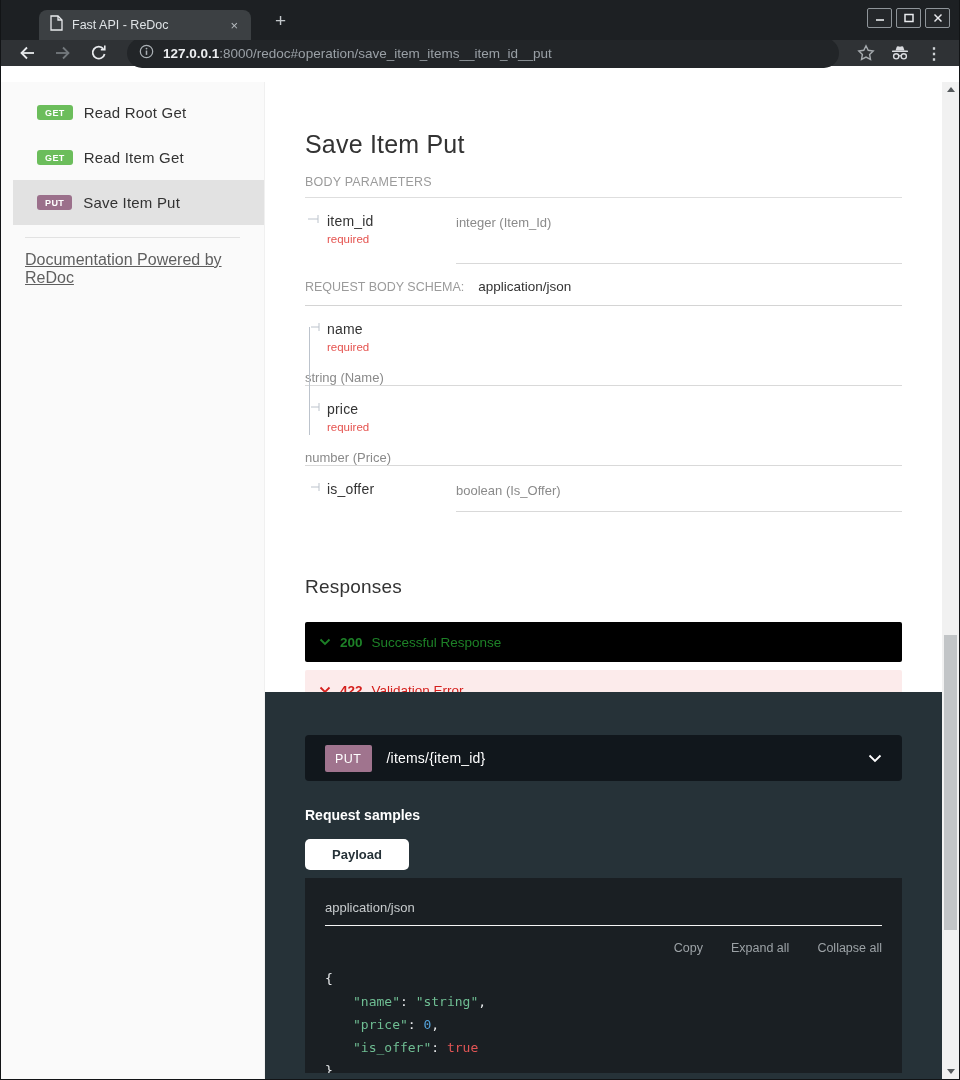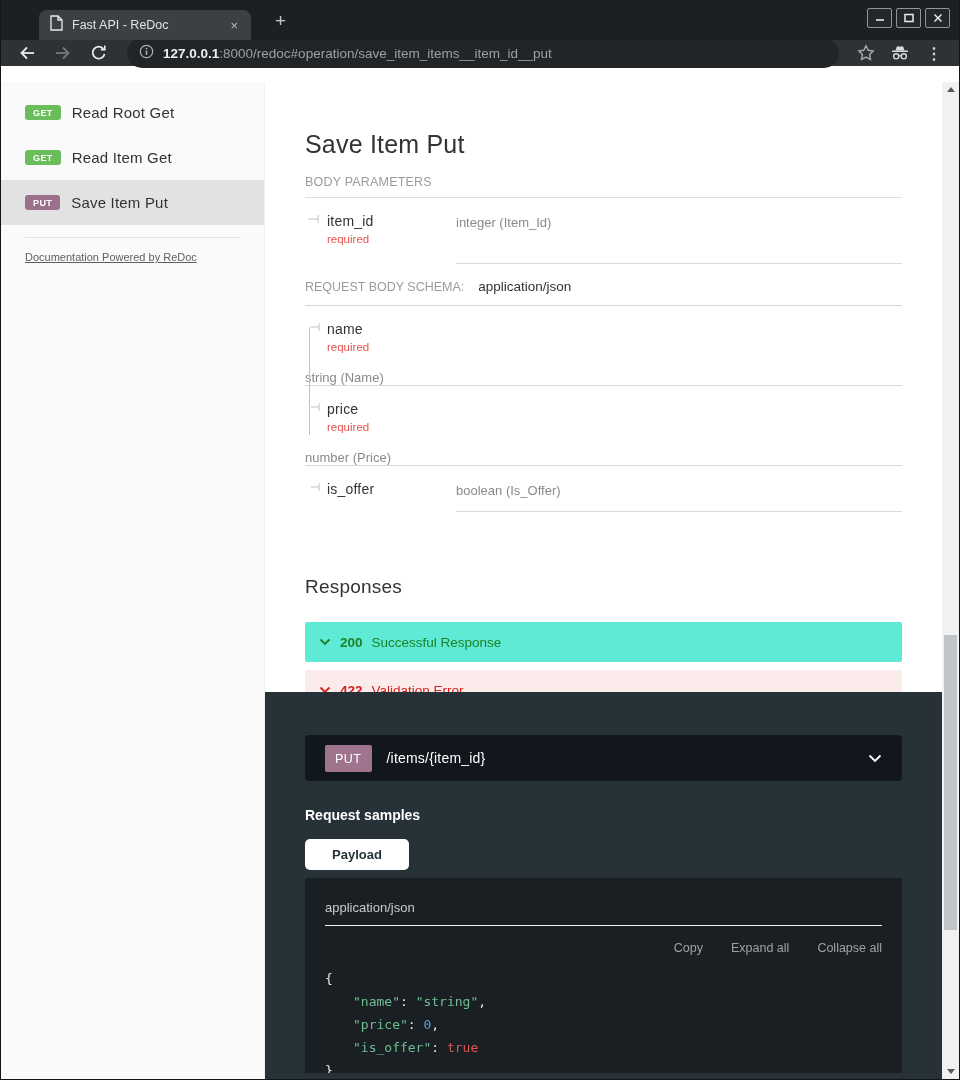--- a/index.html
+++ b/index.html
@@ -33,30 +33,30 @@
   
   .app { position:absolute; top:82px; left:0; right:0; bottom:0; display:flex; }
 
   
   .sidebar { width:264px; background:#fafafa; border-right:1px solid #f0f0f0; }
   .search-wrap { display:flex; align-items:center; gap:9px; margin:16px 24px 0 24px;
                  padding-bottom:11px; border-bottom:1px solid #e2e2e2; }
   .search-input { border:none; outline:none; background:transparent; font-family:"Liberation Sans",sans-serif;
                   font-size:13px; font-weight:bold; color:#333; width:160px; }
   .search-input::placeholder { color:#90959a; font-weight:bold; }
-  .menu { margin-top:8px; }
+  .menu { margin-top:8px;padding-left:12px; }
   .menu-item { display:flex; align-items:center; gap:11px; padding:14px 24px; cursor:pointer; }
   .menu-item.selected { background:#e2e2e2; }
   .badge { color:#fff; font-size:9px; font-weight:bold; letter-spacing:0.4px; padding:3px 8px 2px;
            border-radius:3px; line-height:10px; }
   .badge.get { background:#6bbd5b; }
   .badge.put { background:#9b708b; }
   .menu-label { font-size:15px; color:#333; letter-spacing:0.2px; }
   .side-divider { margin:12px 24px 0; border-top:1px solid #e2e2e2; }
-  .powered { display:inline-block; margin:13px 16px 0 24px; font-size:11px; color:#5f5f5f;
+  .powered { display:inline-block; margin:13px 16px 0 24px; font-size:16px; color:#5f5f5f;
              text-decoration:underline; }
 
   
   .main { flex:1; display:flex; flex-direction:column; min-width:0; }
   .content-top { height:610px; background:#fff; padding:0 40px; }
   h1.op-title { padding-top:48px; font-size:25px; font-weight:400; color:#333; letter-spacing:0.2px; }
   .caption { margin-top:16px; padding-bottom:8px; border-bottom:1px solid #dedede;
              font-size:12.5px; color:#9b9b9b; letter-spacing:0.2px; }
   .frow { display:flex; }
   .fleft { width:151px; padding:15px 0 0 22px; position:relative; }
@@ -70,21 +70,21 @@
   .schema-label { font-size:12.5px; color:#9b9b9b; }
   .schema-value { font-size:13.5px; color:#333; }
   .tree { position:relative; }
   .tree::before { content:""; position:absolute; left:4px; top:21px; width:1px; height:108px; background:#bcc3cc; }
   .trow-1,.trow-2 { min-height:54px;flex-direction:column; }
   .trow-3 { min-height:46px; }
   h2.responses-h { margin-top:64px; font-size:19px; font-weight:500; color:#333; letter-spacing:0.2px; }
   .resp { margin-top:24px; height:40px; border-radius:2px; display:flex; align-items:center;
           padding:0 14px; gap:9px; font-size:13.5px; cursor:pointer; }
   .resp + .resp { margin-top:8px; }
-  .resp-200 { background:#5eead4; color:#1d8127;text-align:right; }
+  .resp-200 { background:#000000; color:#1d8127;text-align:right; }
   .resp-422 { background:#fcebeb; color:#d41f1c; }
   .resp b { font-weight:bold; }
   .resp .chev { display:flex; }
 
   
   .dark-panel { flex:1; background:#263238; padding:0 40px; display:flex; flex-direction:column; min-height:0; }
   .endpoint { margin-top:43px; height:46px; background:#11171c; border-radius:4px; flex:none;
               display:flex; align-items:center; padding:0 20px; gap:15px; cursor:pointer; }
   .verb { background:#a0748e; color:#fff; font-size:12.5px; letter-spacing:0.5px; padding:7px 10px 6px;
           border-radius:2px; }

